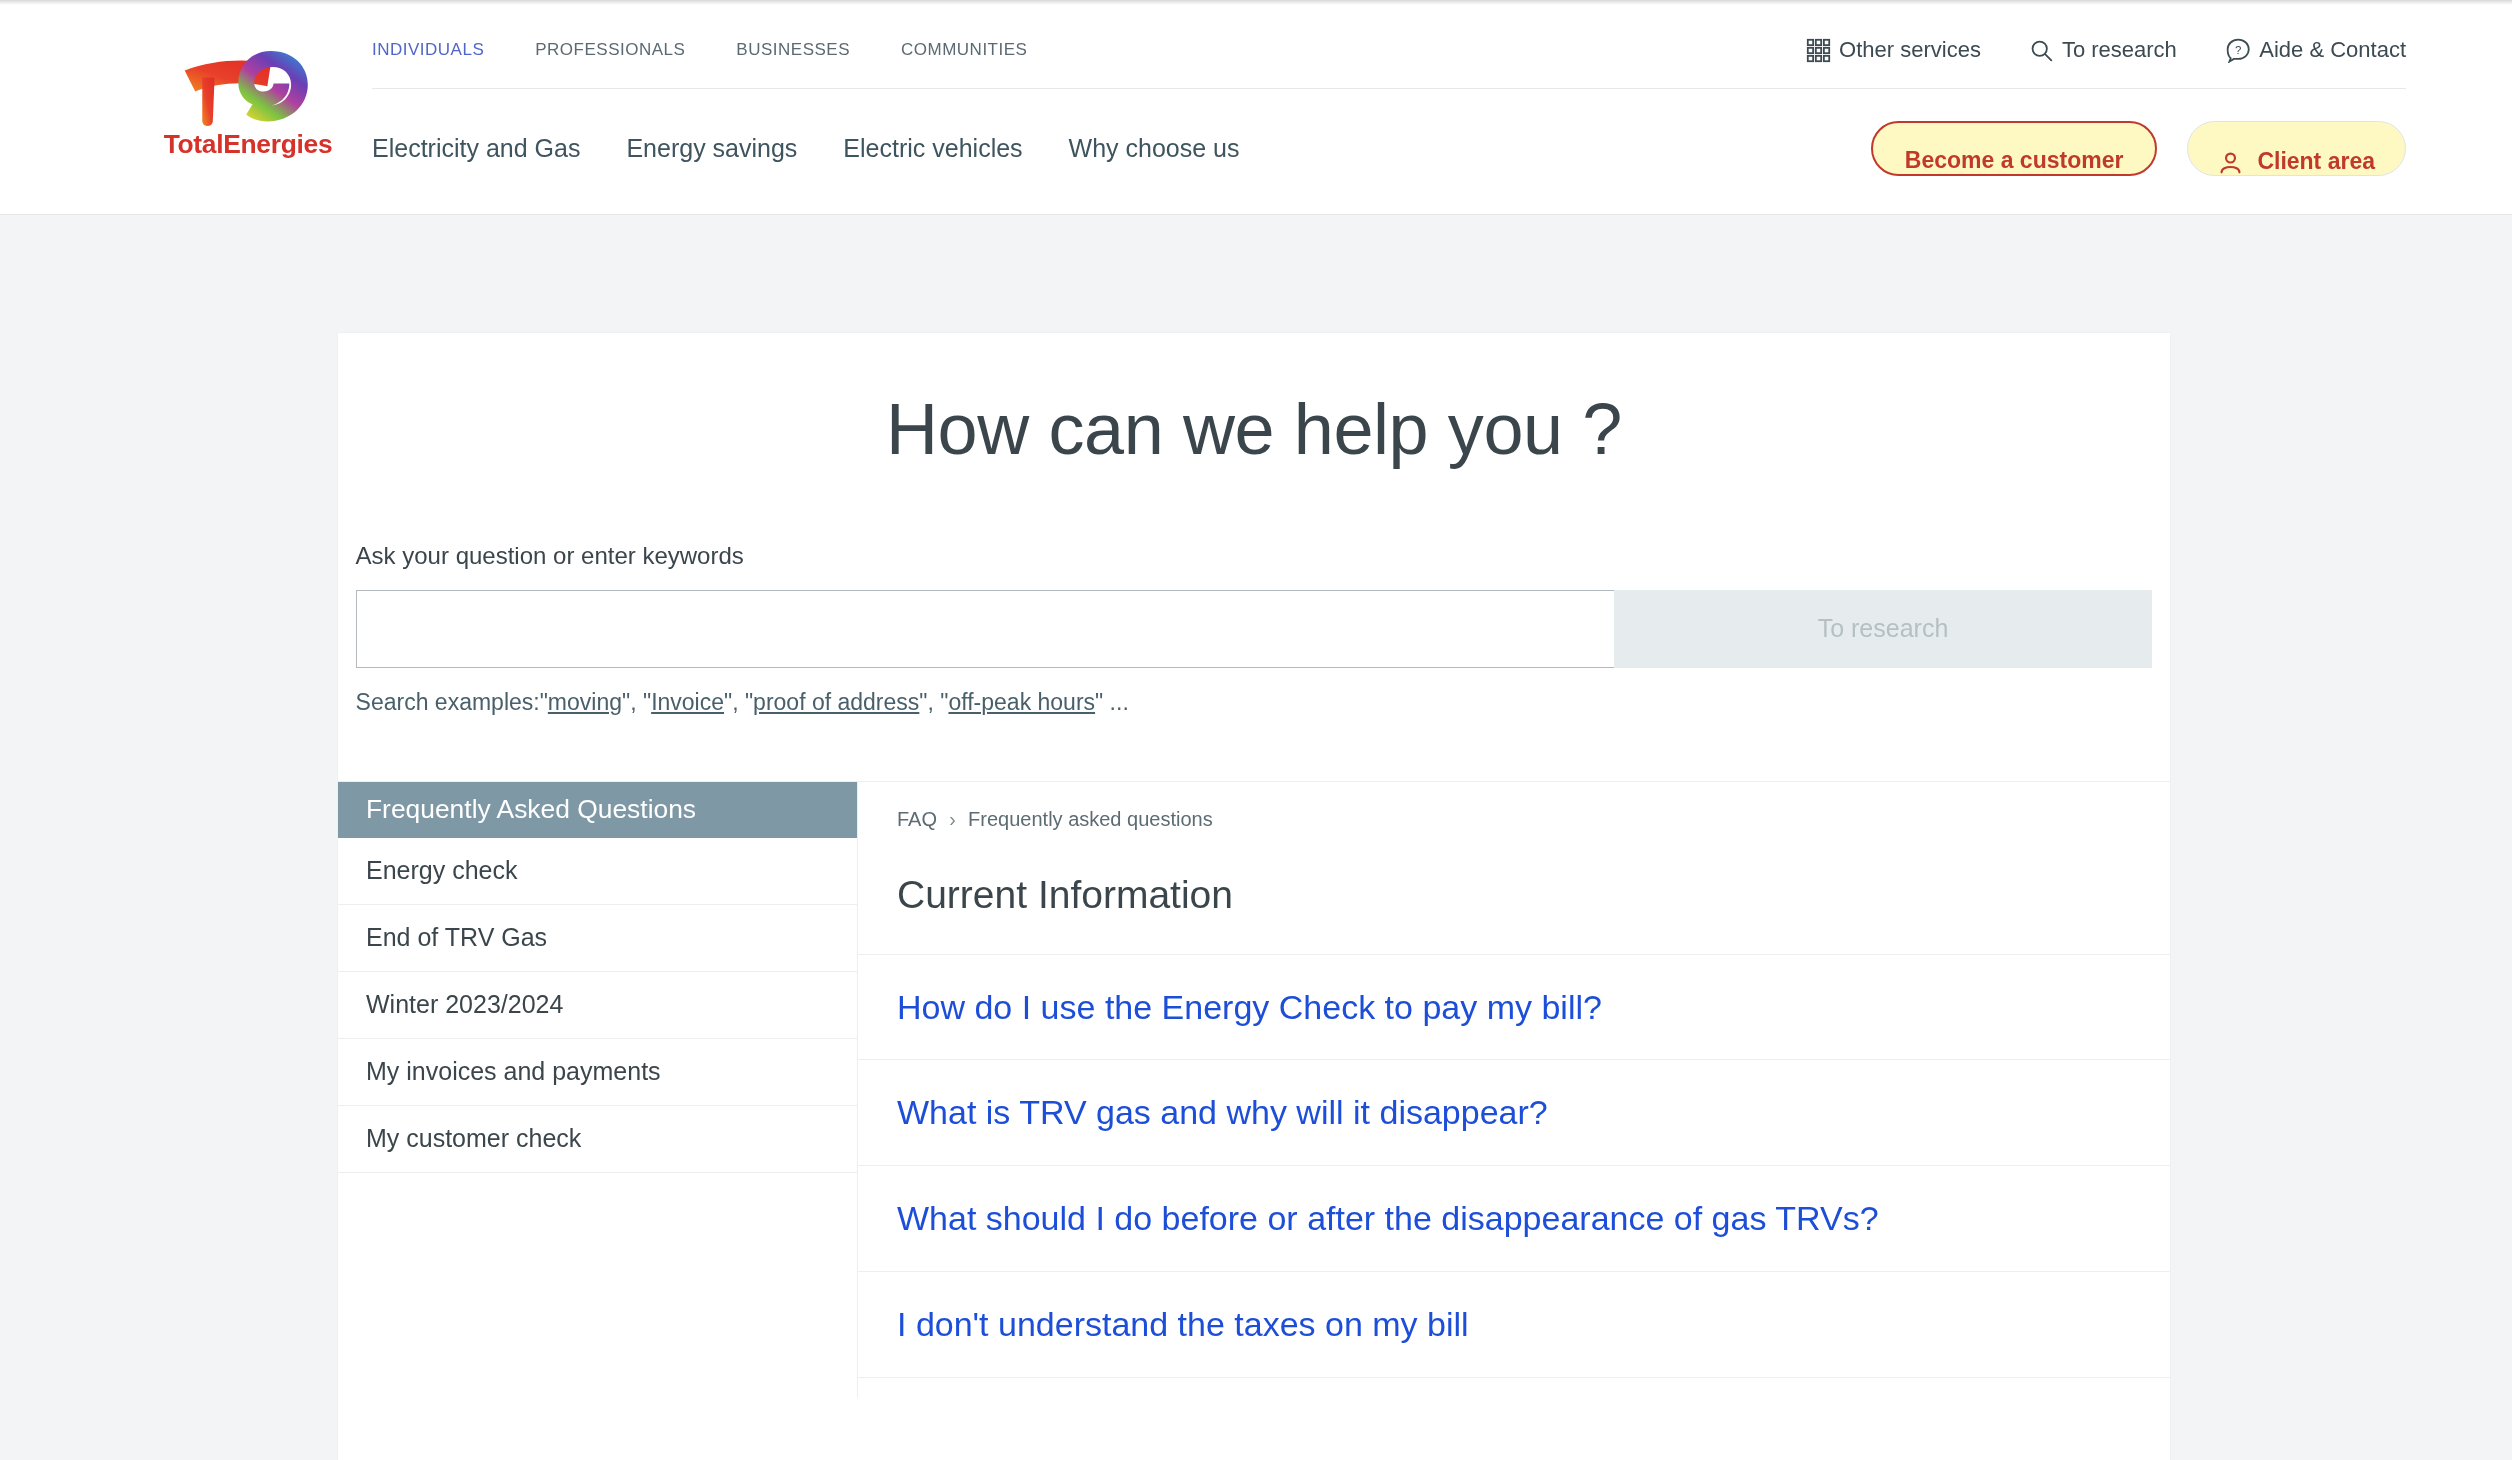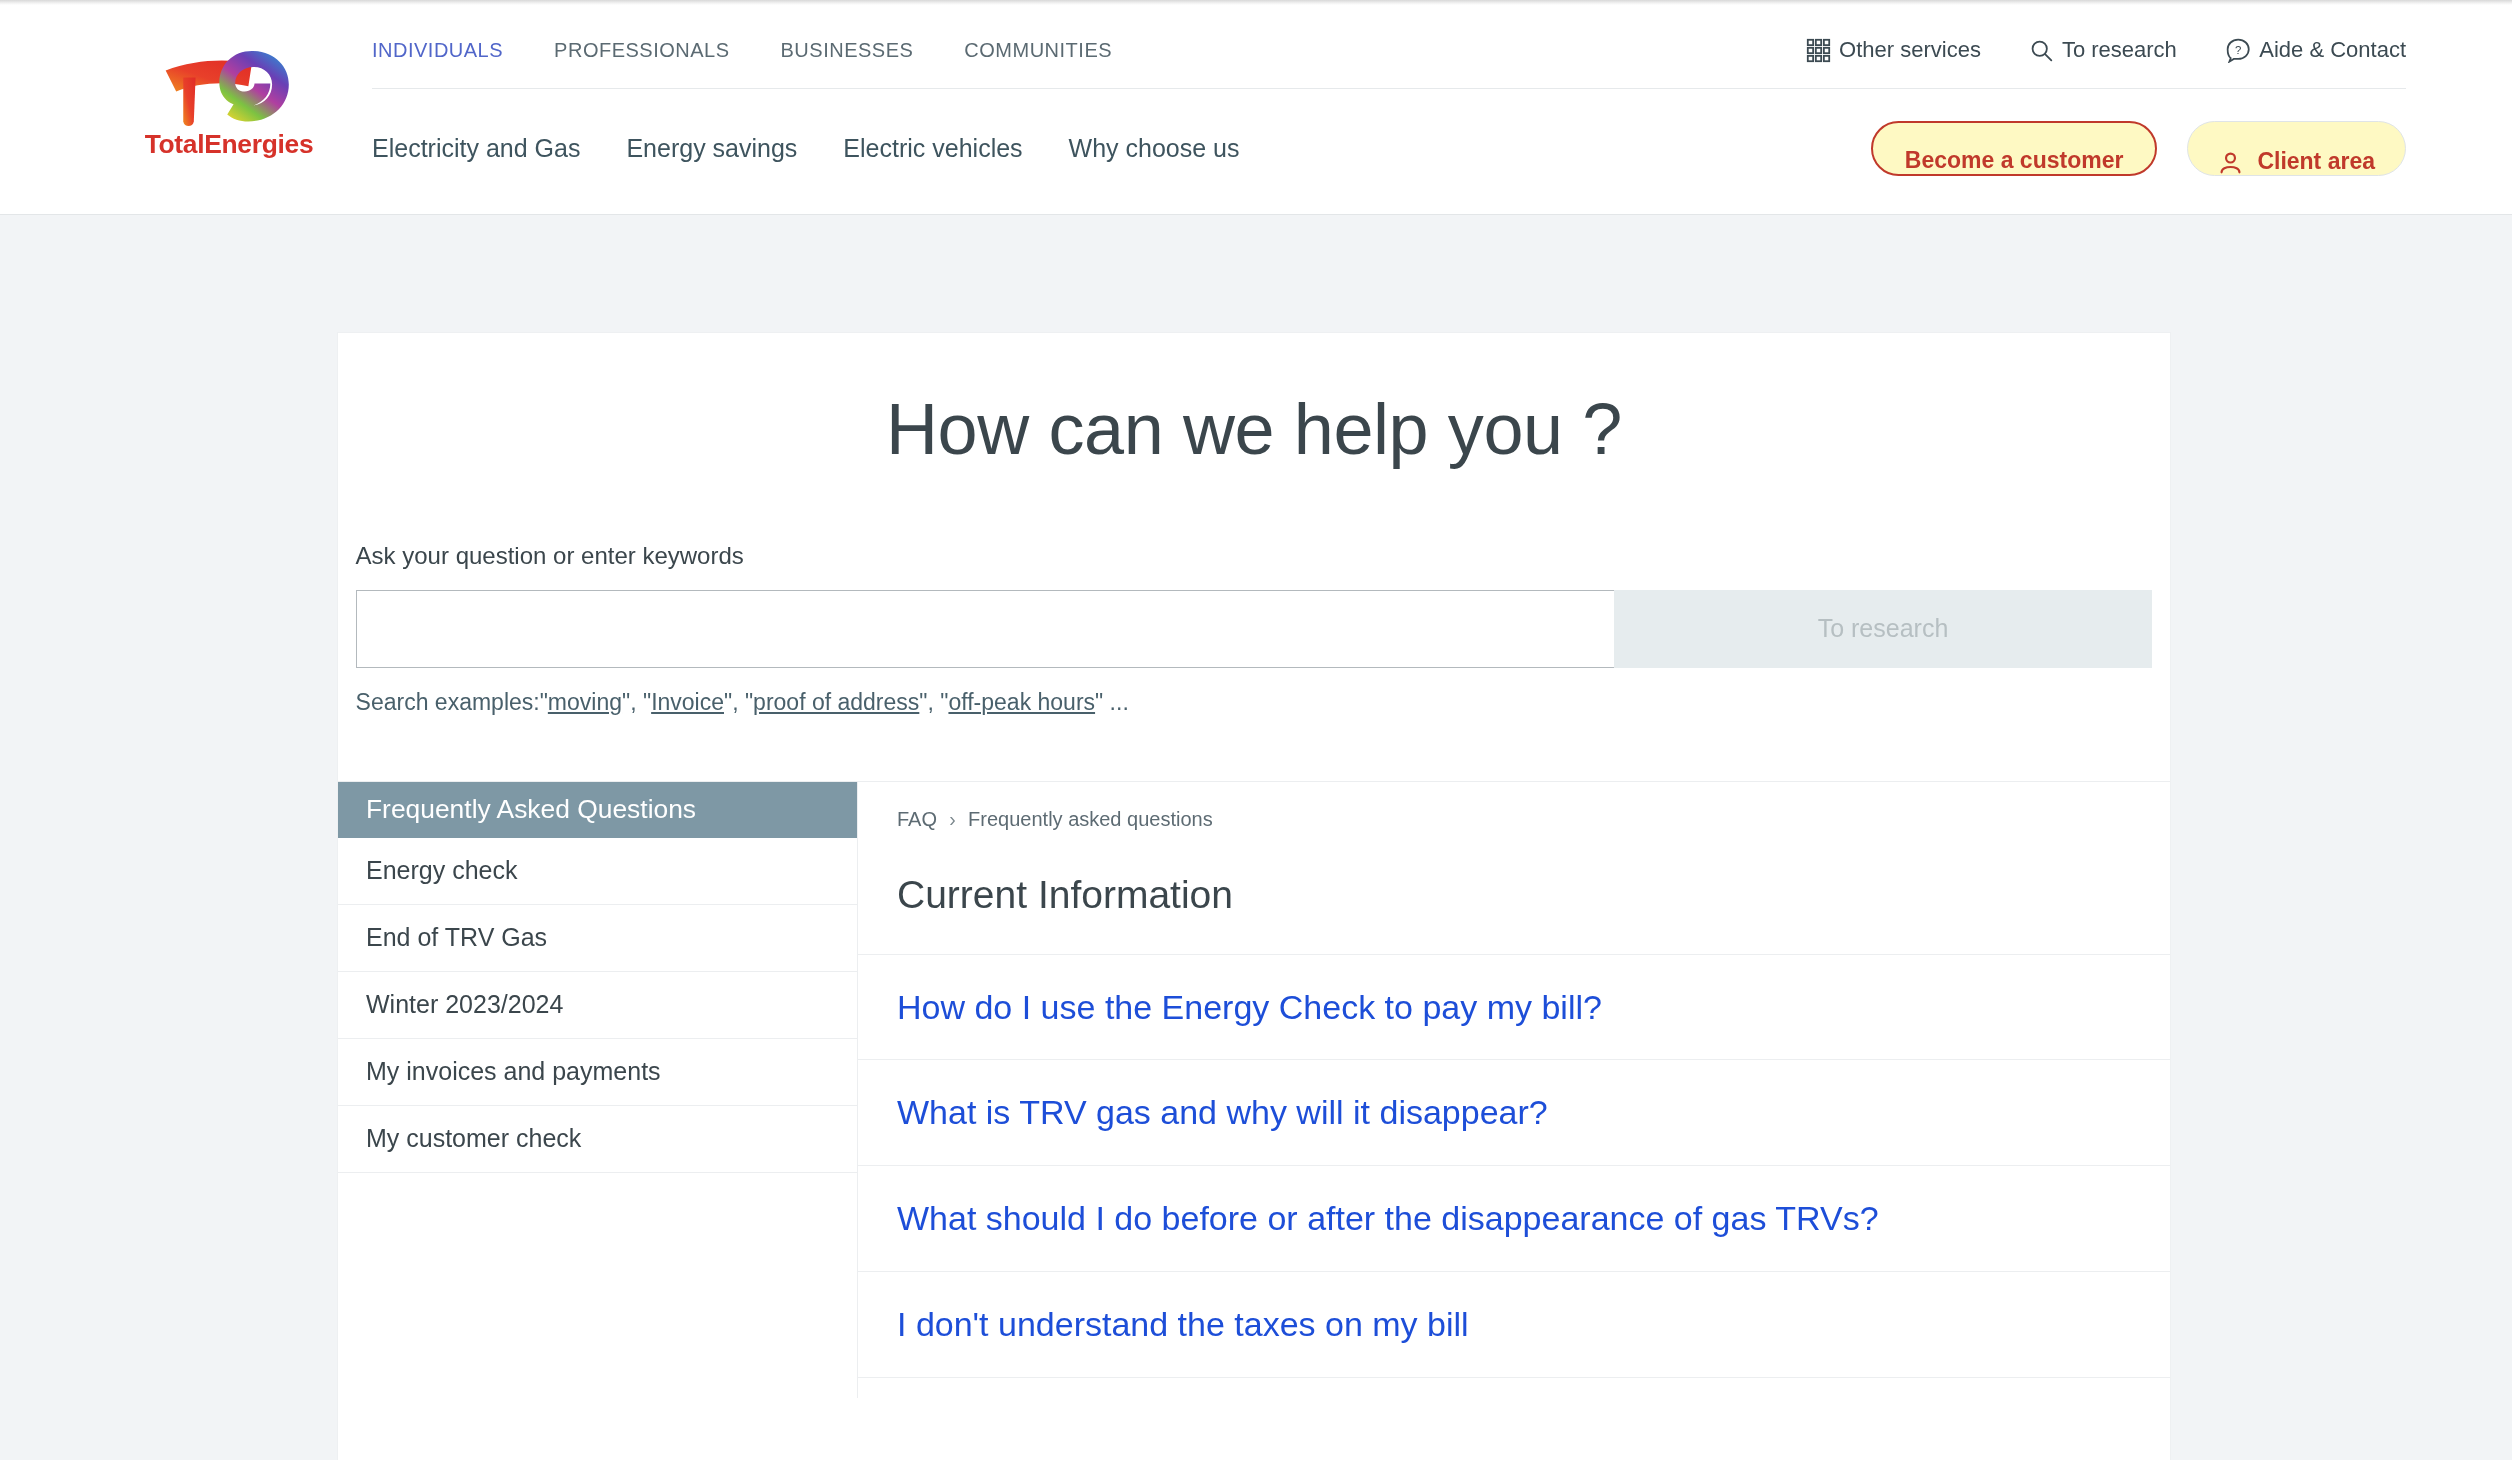--- a/index.html
+++ b/index.html
@@ -21,21 +21,21 @@
   
   .header {
     background: #ffffff;
     height: 210px;
     position: relative;
     border-bottom: 0.9px solid #e3e6e8;
   }
 
   .logo-wrap {
     position: absolute;
-    left: 141px;
+    left: 160px;
     top: 32px;
     width: 176px;
     text-align: center;
   }
   .logo-mark { width: 176px; height: 95px; display: block; }
   .logo-word {
     font-size: 26.4px;
     font-weight: bold;
     color: #d6322a;
     letter-spacing: -0.3px;
@@ -48,21 +48,21 @@
     left: 372px;
     right: 106px;
     top: 16px;
     height: 58px;
     display: flex;
     align-items: center;
     justify-content: space-between;
   }
   .seg-nav { display: flex; gap: 0; align-items: center; }
   .seg-item {
-    font-size: 20px;
+    font-size: 17px;
     letter-spacing: 0.5px;
     color: #5b6a72;
     padding: 5.3px 0;
     margin-right: 51px;
     cursor: pointer;
     white-space: nowrap;
   }
   .seg-item.active { color: #5166c9; }
 
   .util-right { display: flex; align-items: center; gap: 48px; }

